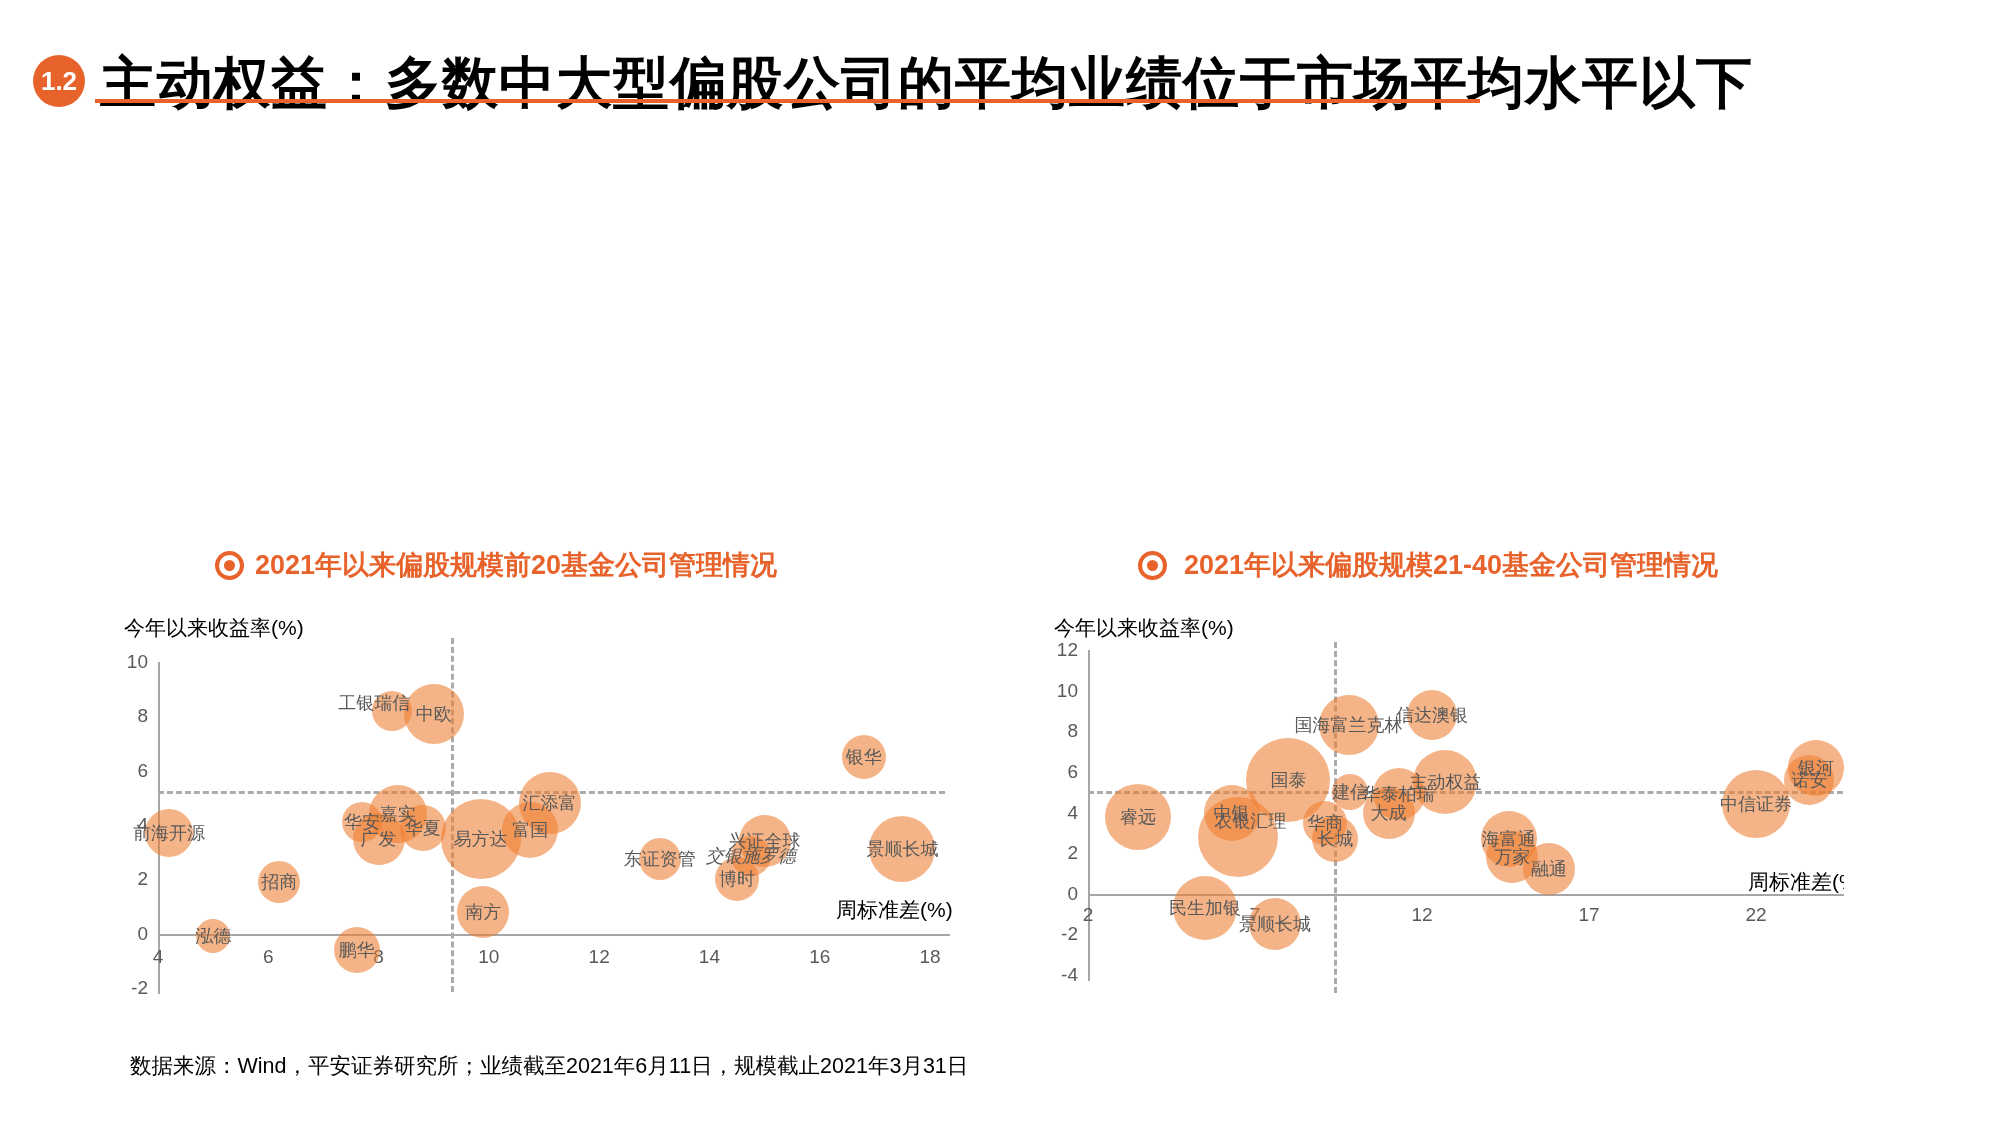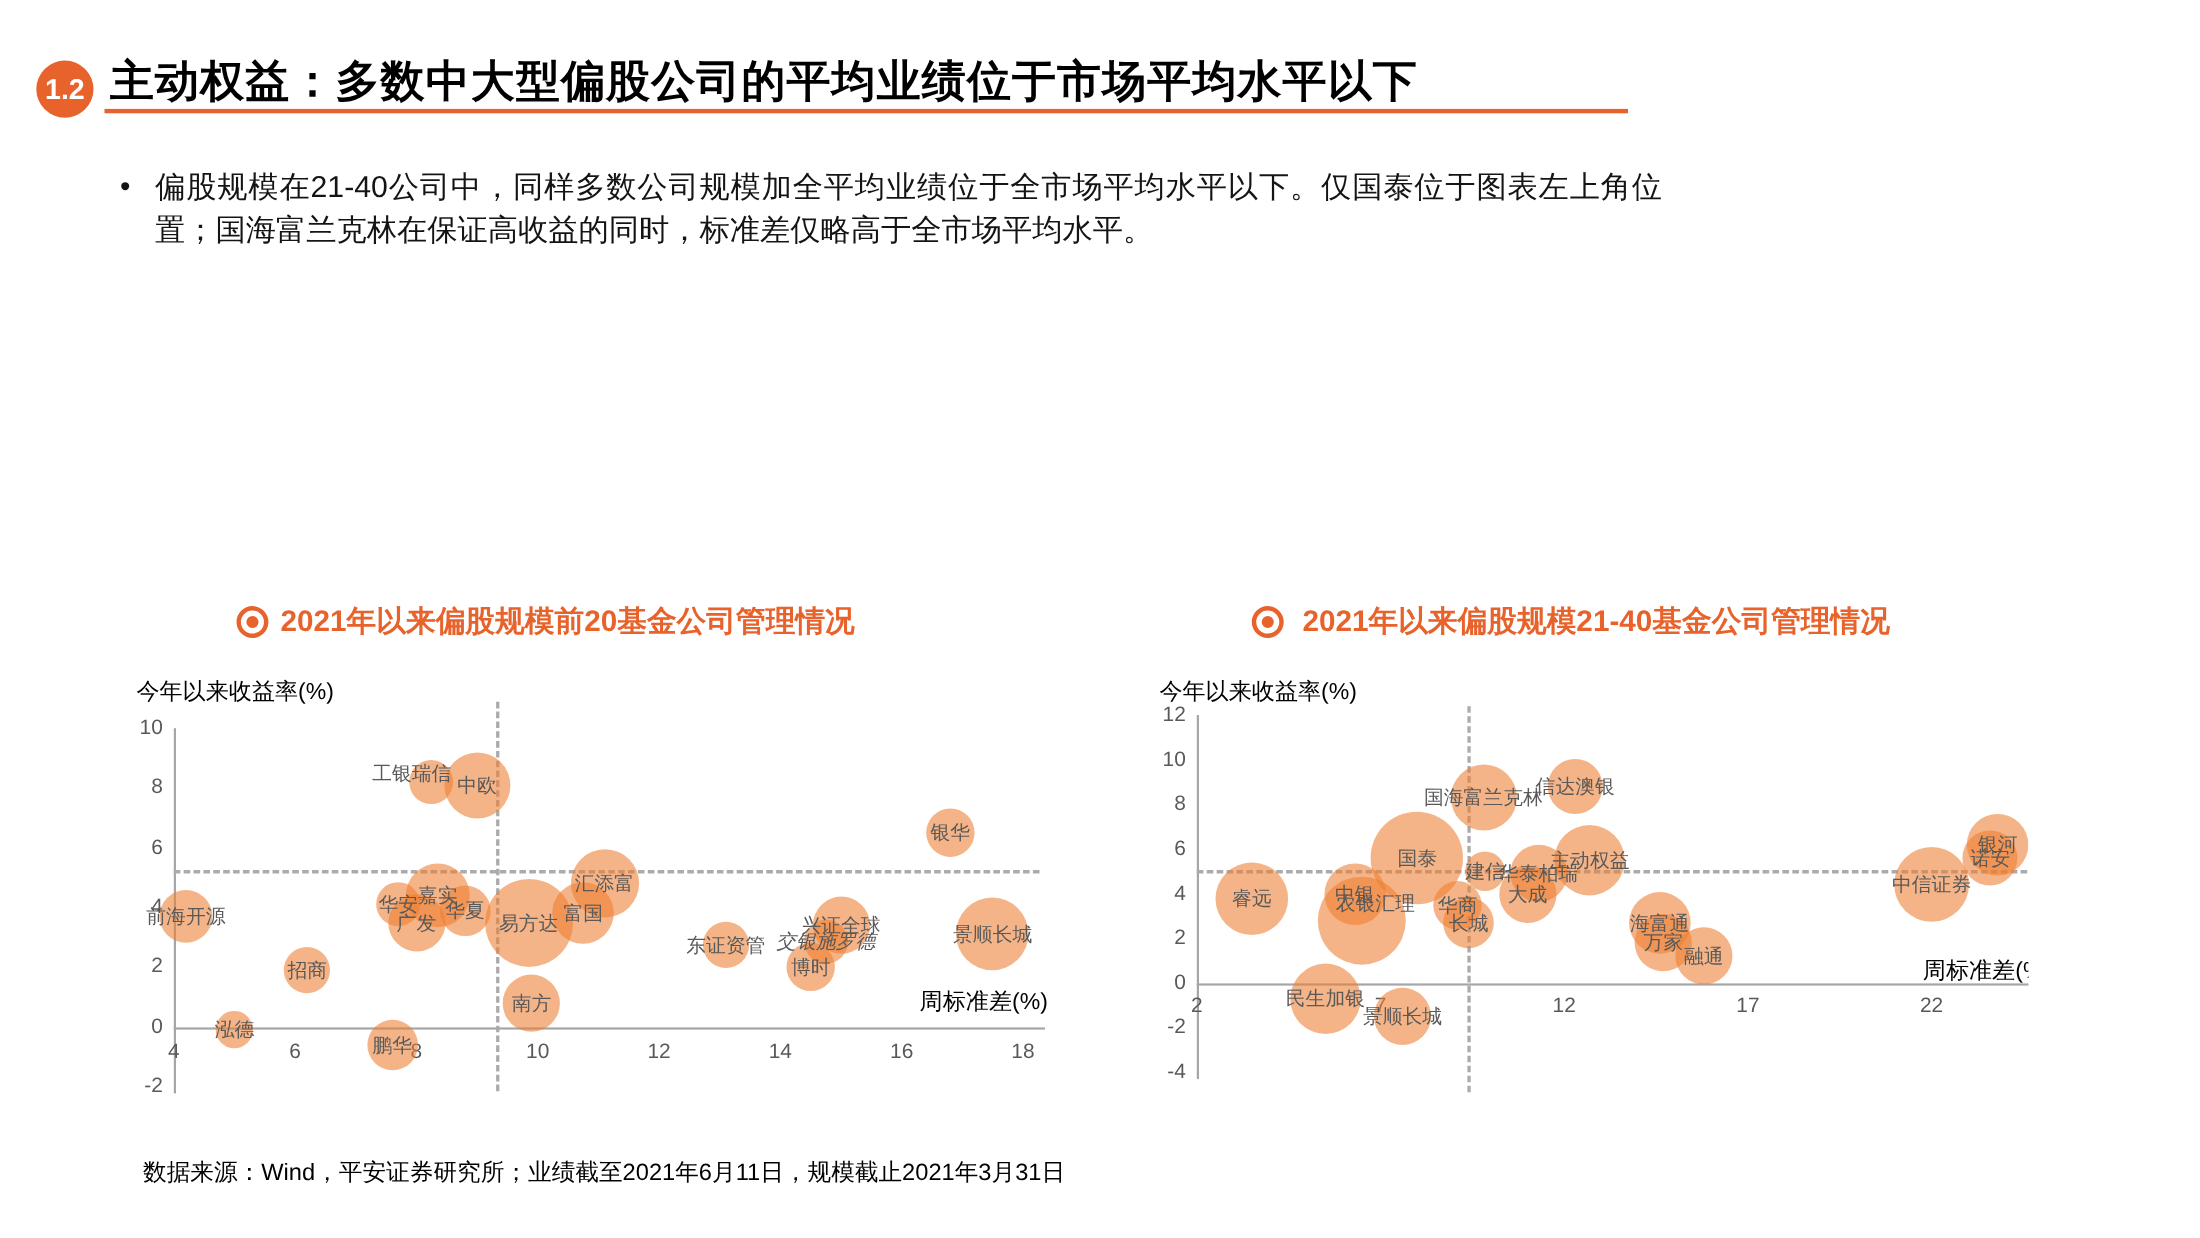--- a/index.html
+++ b/index.html
@@ -2,21 +2,21 @@
 <html style="--accent: #E8632C; --bubble: rgba(237,125,49,0.58);"><head>
 <meta charset="utf-8">
 <style>
   html,body{margin:0;padding:0;background:#fff;}
   .slide{position:relative;width:1844px;height:1125px;background:#fff;overflow:hidden;
          font-family:"Liberation Sans",sans-serif;}
   
   .badge{position:absolute;left:33px;top:55px;width:52px;height:52px;border-radius:50%;
          background:var(--accent,#E8632C);color:#fff;font-size:26px;font-weight:bold;
          display:flex;align-items:center;justify-content:center;}
-  .page-title{position:absolute;left:100px;top:46px;margin:0;font-size:40px;font-weight:bold;
+  .page-title{position:absolute;left:100px;top:46px;margin:0;font-size:56px;font-weight:bold;
          color:#000;white-space:nowrap;letter-spacing:1px;}
   .title-underline{position:absolute;left:95px;top:99px;width:1385px;height:4px;
          background:var(--accent,#E8632C);}
   
   .bullets{position:absolute;left:103px;top:150px;width:1408px;margin:0;padding:0;list-style:none;}
   .bullets li{position:relative;padding-left:38px;font-size:27.5px;line-height:39px;
          color:#141414;margin-bottom:27px;text-align:justify;}
   .bullets li::before{content:"\2022";position:absolute;left:6px;top:0;font-size:27px;color:#141414;}
   
   .chart-title{position:absolute;display:flex;align-items:center;gap:11px;}
@@ -52,21 +52,20 @@
 </head>
 <body>
 
 <div class="slide">
 
   <div class="badge">1.2</div>
   <h1 class="page-title">主动权益：多数中大型偏股公司的平均业绩位于市场平均水平以下</h1>
   <div class="title-underline"></div>
 
   <ul class="bullets">
-    <li>偏股规模在21-40公司中，同样多数公司规模加全平均业绩位于全市场平均水平以下。仅国泰位于图表左上角位置；国海富兰克林在保证高收益的同时，标准差仅略高于全市场平均水平。</li>
   </ul>
 
   <div class="chart-title" style="left:215px;top:547px;">
     <span class="bullseye"></span>
     <span class="t">2021年以来偏股规模前20基金公司管理情况</span>
   </div>
   <div class="chart-title" style="left:1138px;top:547px;gap:17px;">
     <span class="bullseye"></span>
     <span class="t">2021年以来偏股规模21-40基金公司管理情况</span>
   </div>

